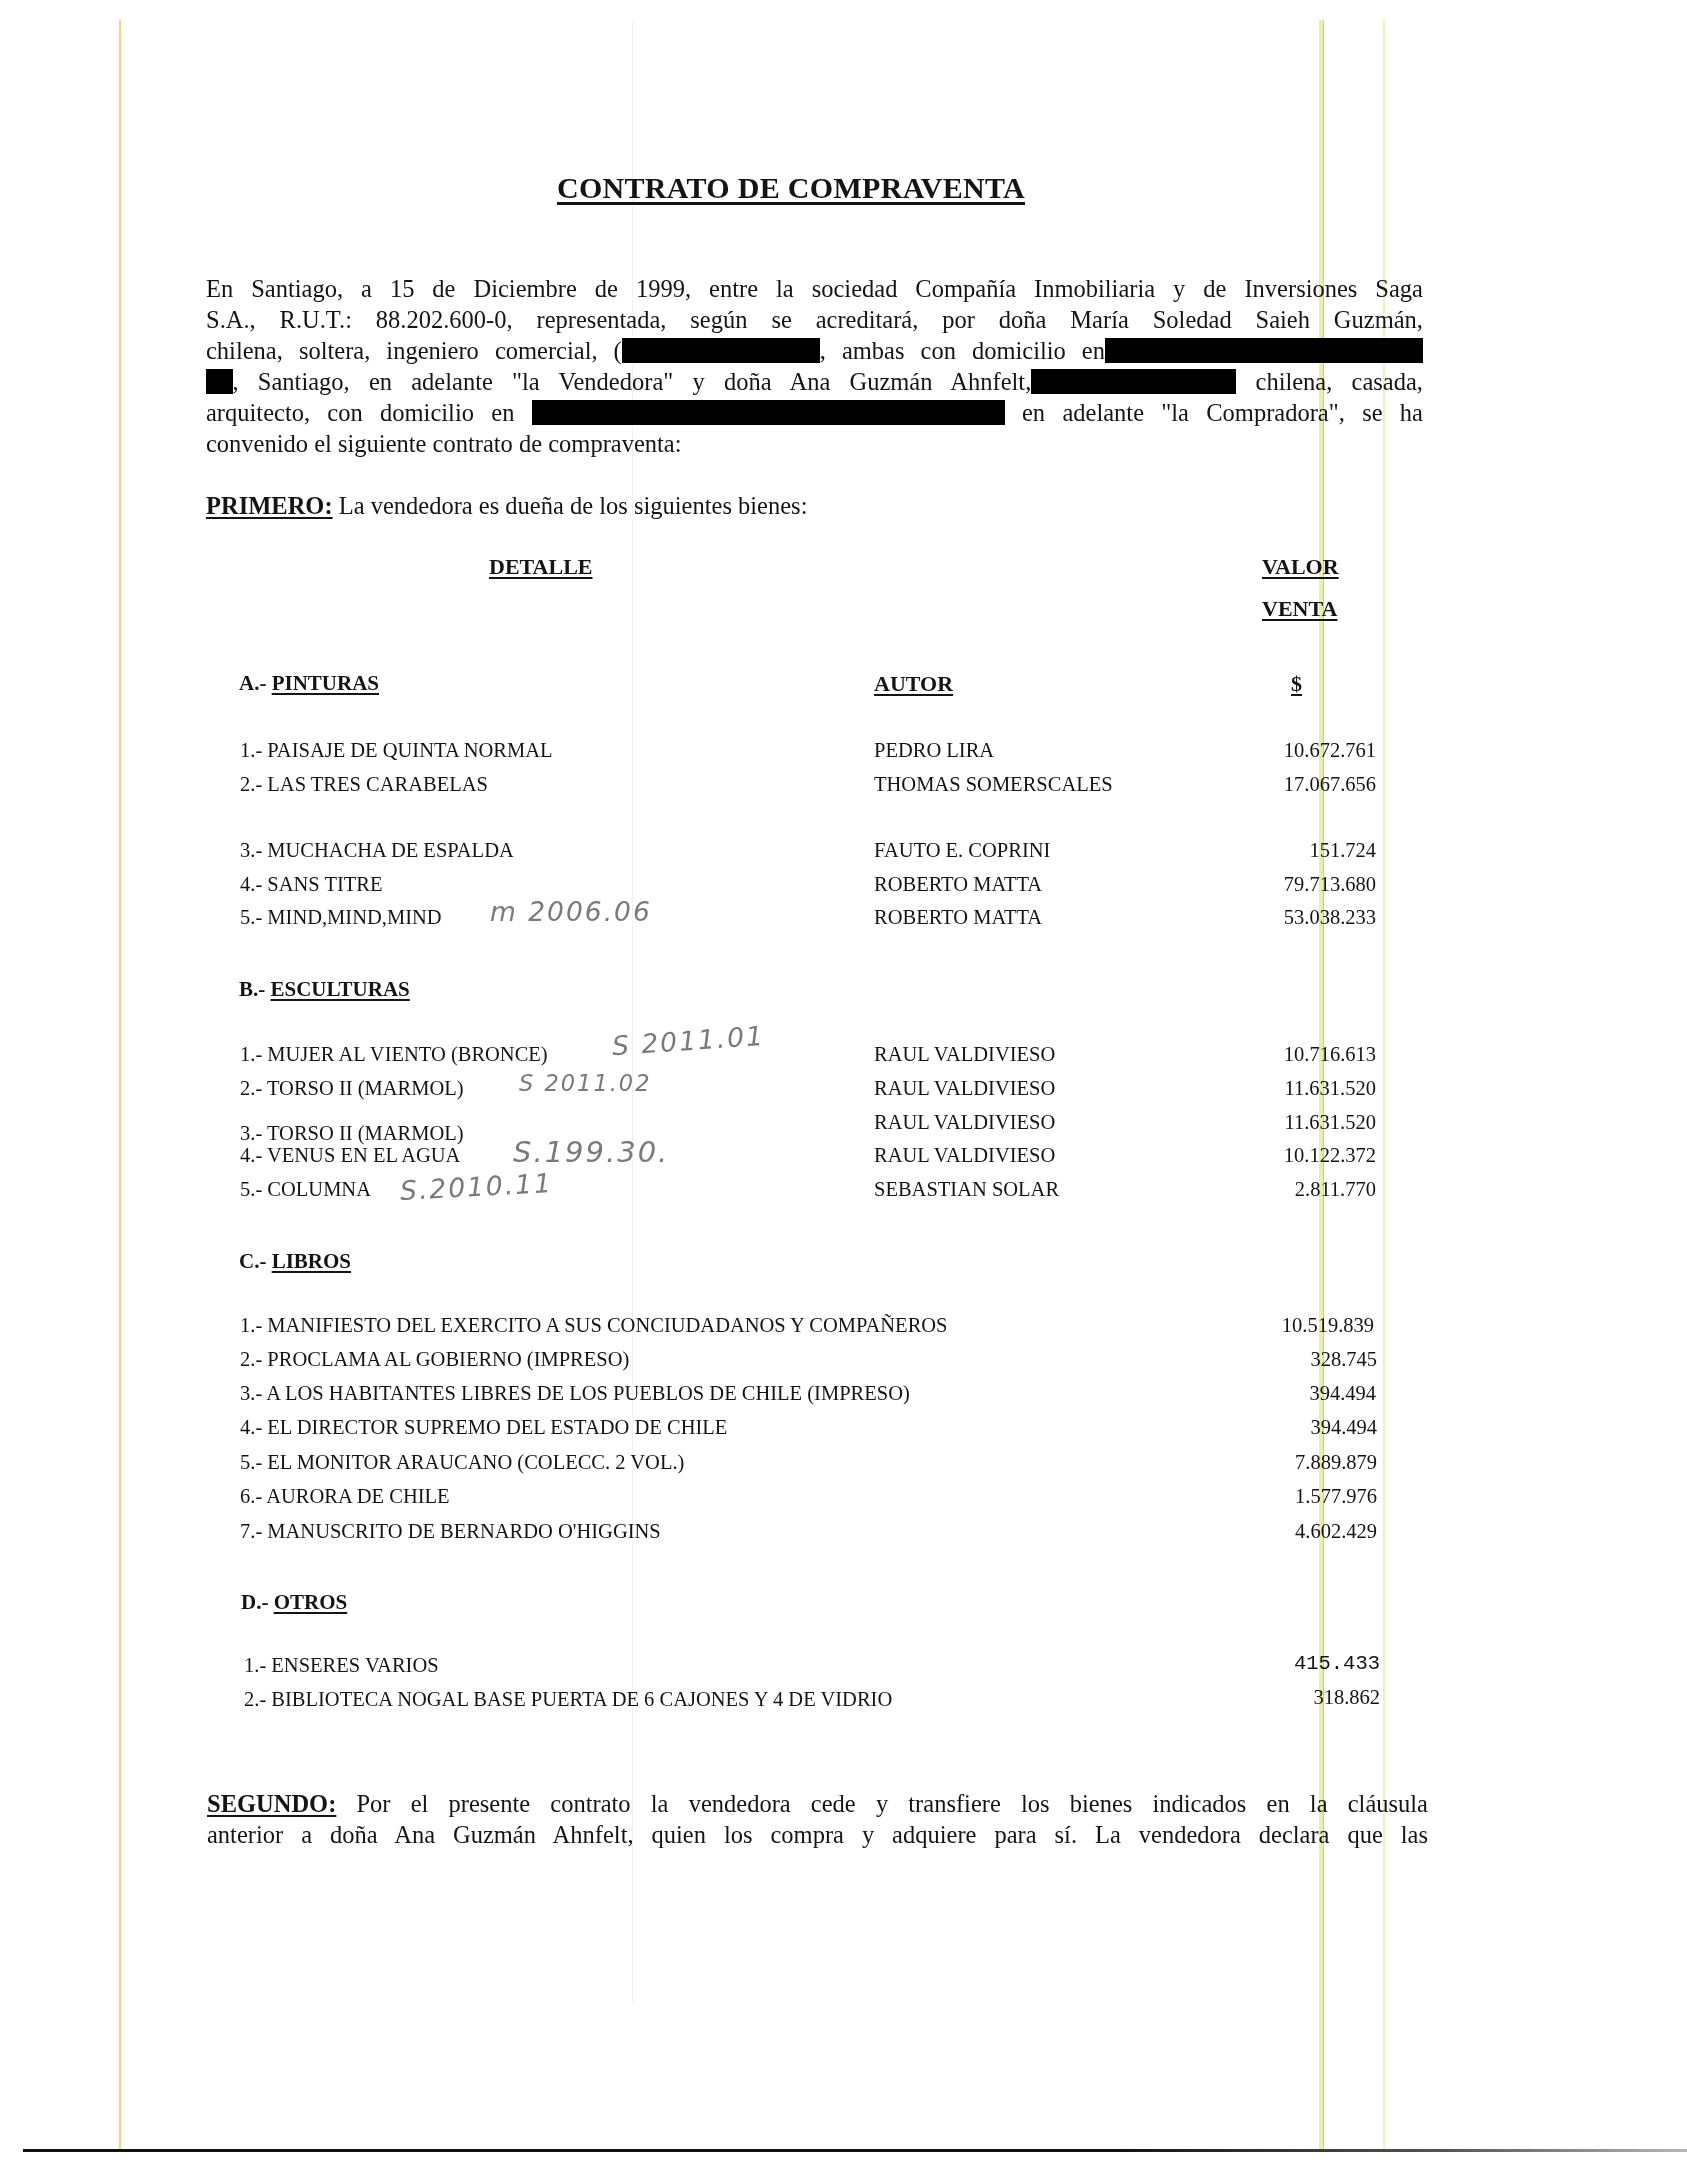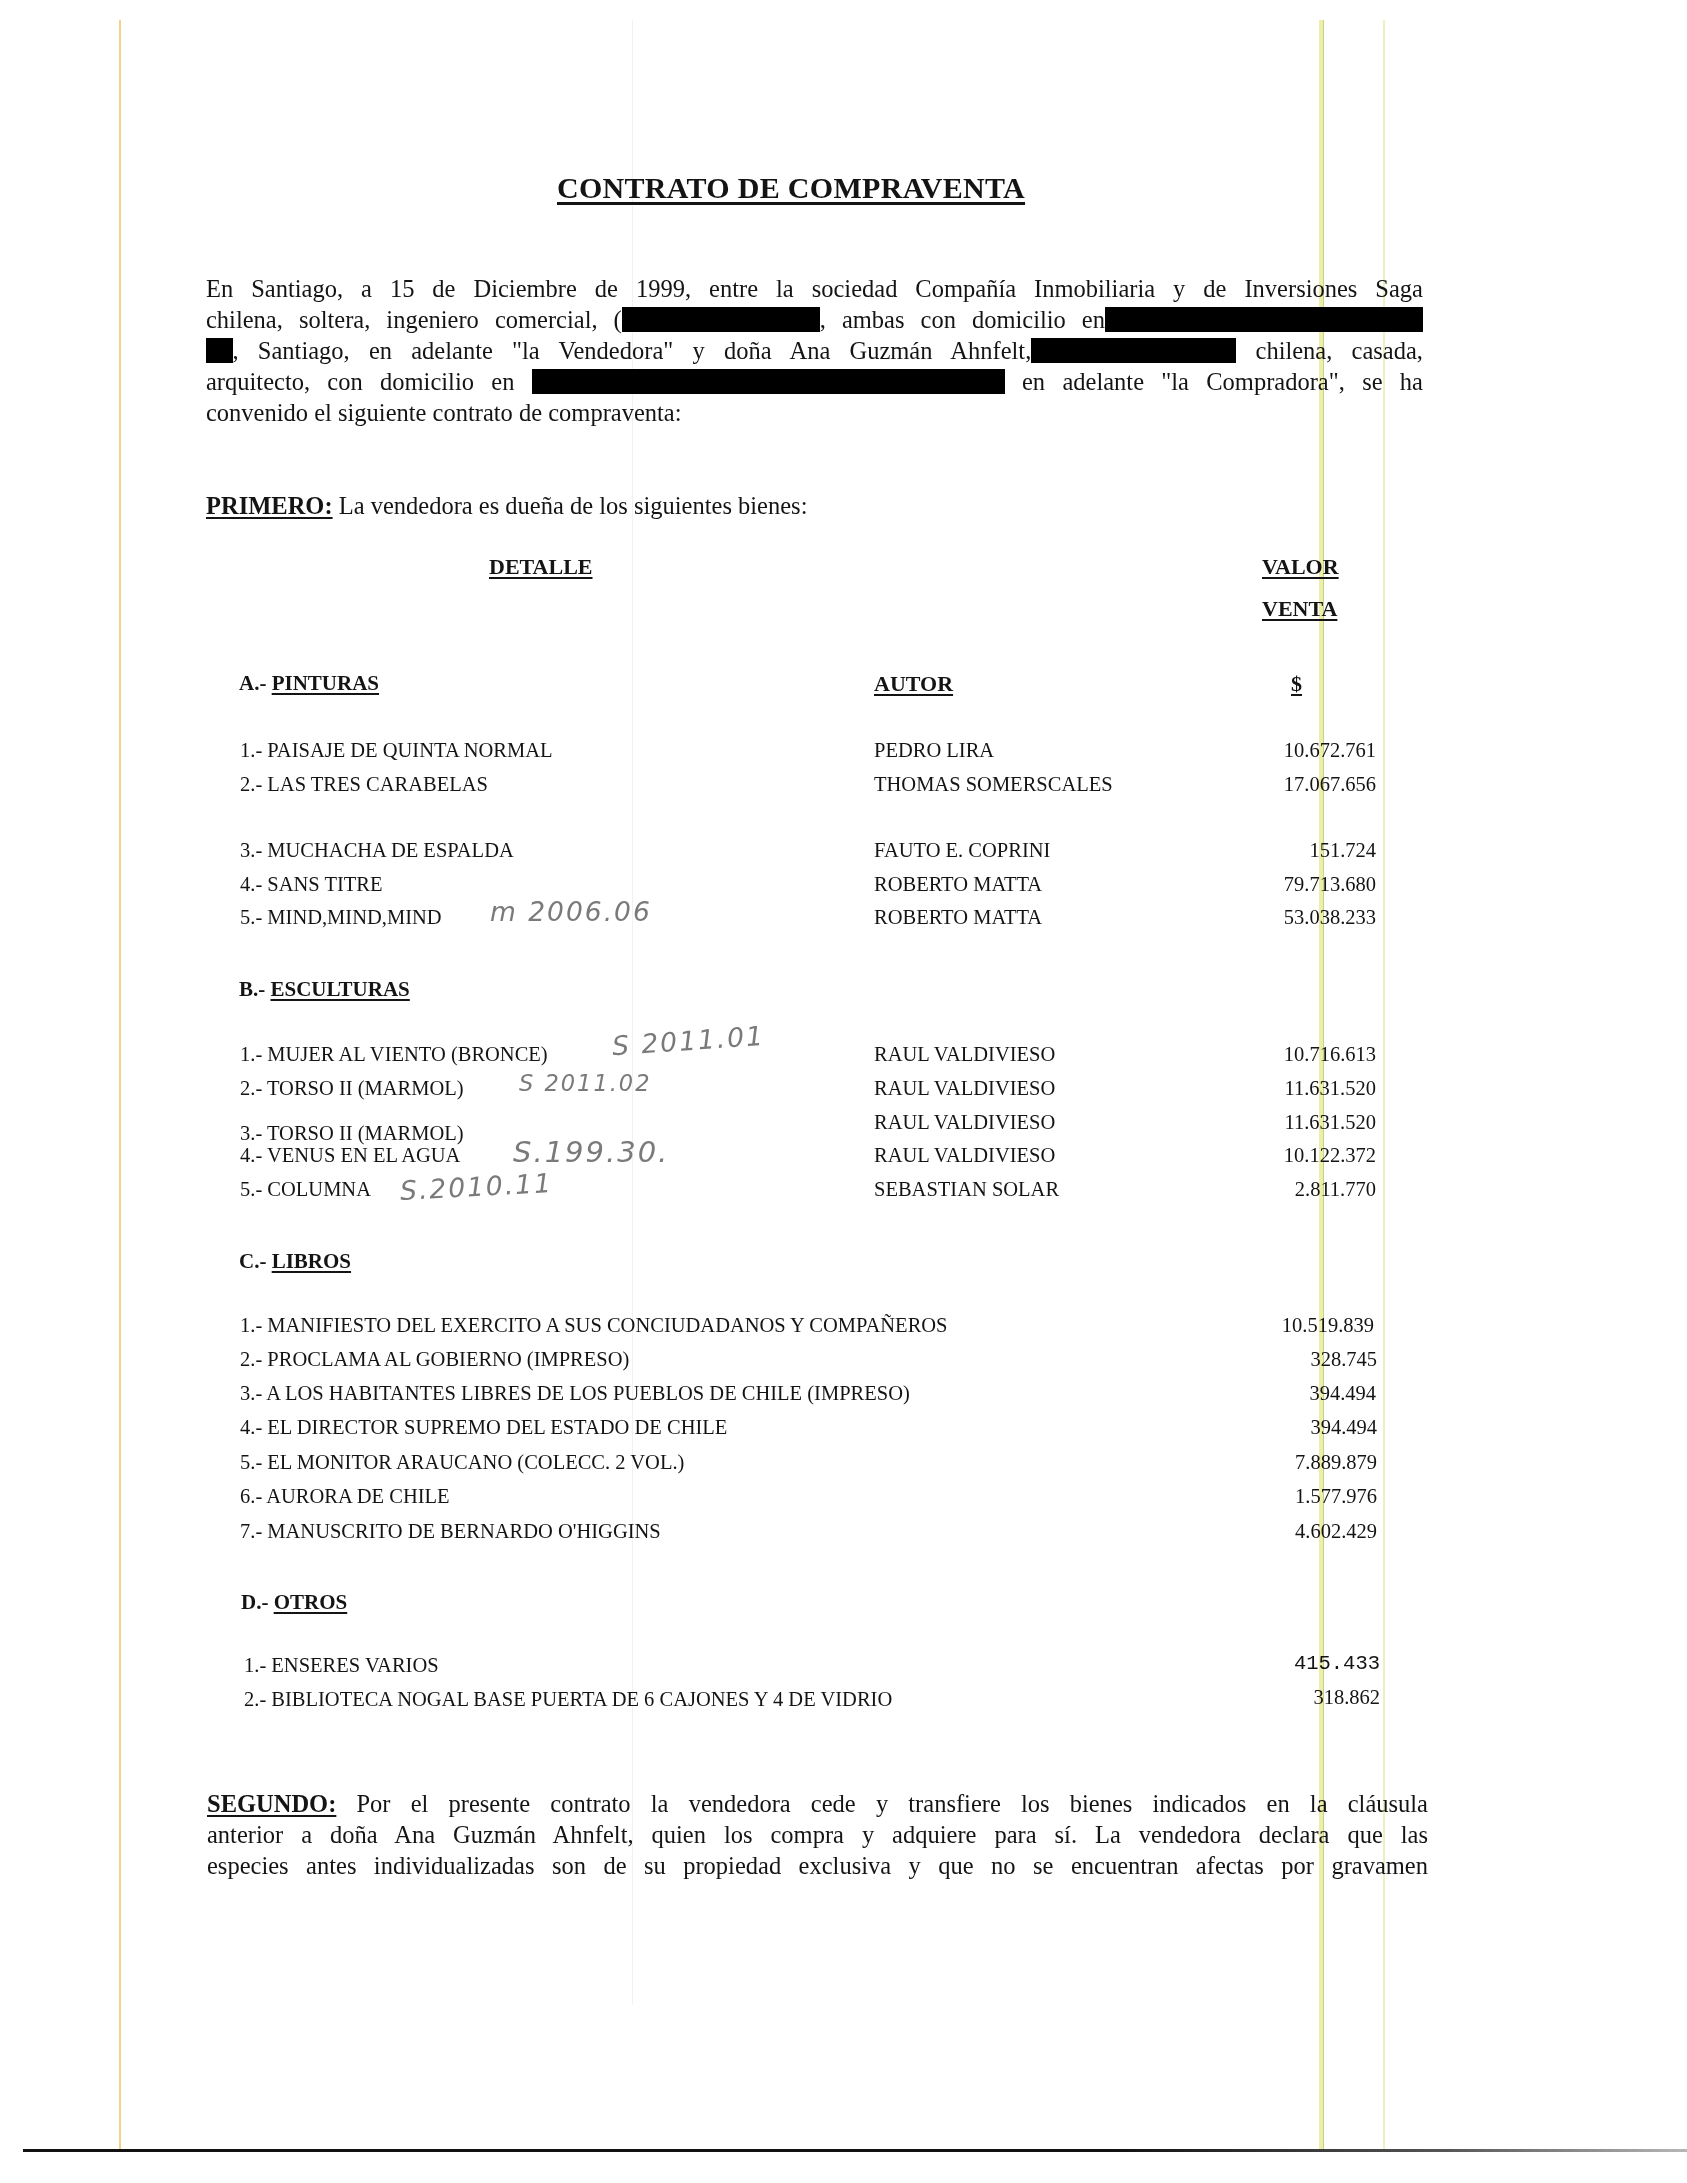--- a/index.html
+++ b/index.html
@@ -28,20 +28,21 @@
 <div class="vline" style="left:119px; height:2130px; background:#f4d08a;"></div>
 <div class="vline" style="left:1319px; height:2130px; background:#ecefa8; width:4px;"></div>
 <div class="vline" style="left:1323px; height:2130px; background:#c9cf8a; width:1.3px;"></div>
 <div class="vline" style="left:1383px; height:2130px; background:#eef0c0; width:2px;"></div>
 <div class="vline" style="left:632px; height:1985px; background:#f1f1f1; width:1.3px;"></div>
 
 <div class="abs title">CONTRATO DE COMPRAVENTA</div>
 
 <div class="para" style="top:273px;">
   <span class="line">En Santiago, a 15 de Diciembre de 1999, entre la sociedad Compañía Inmobiliaria y de Inversiones Saga</span>
+  <span class="line">S.A., R.U.T.: 88.202.600-0, representada, según se acreditará, por doña María Soledad Saieh Guzmán,</span>
   <span class="line">
     <span>chilena, soltera, ingeniero comercial, (</span><span class="redact" style="width:198px;"></span><span>, ambas con domicilio en</span><span class="redact" style="width:318px;"></span>
   </span>
   <span class="line">
     <span class="redact" style="width:26.5px;"></span><span>, Santiago, en adelante "la Vendedora" y doña Ana Guzmán Ahnfelt,</span><span class="redact" style="width:205px;"></span><span> chilena, casada,</span>
   </span>
   <span class="line">
     <span>arquitecto, con domicilio en </span><span class="redact" style="width:473px;"></span><span> en adelante "la Compradora", se ha</span>
   </span>
   <span class="line last">convenido el siguiente contrato de compraventa:</span>
@@ -138,17 +139,16 @@
 <div>
   <div class="abs item" style="left:244px; top:1654px;"><span>1.-</span> <span>ENSERES VARIOS</span></div>
   <div class="abs val" style="left:1182px; top:1652px;font-family:Liberation Mono, monospace;">415.433</div>
   <div class="abs item" style="left:244px; top:1688px;"><span>2.-</span> <span>BIBLIOTECA NOGAL BASE PUERTA DE 6 CAJONES Y 4 DE VIDRIO</span></div>
   <div class="abs val" style="left:1182px; top:1686px;">318.862</div>
 </div>
 
 <div class="para" style="top:1788px; left:207px; width:1221px;">
   <span class="line"><span class="lbl">SEGUNDO:</span><span> Por el presente contrato la vendedora cede y transfiere los bienes indicados en la cláusula</span></span>
   <span class="line">anterior a doña Ana Guzmán Ahnfelt, quien los compra y adquiere para sí. La vendedora declara que las</span>
-  <span class="line">especies antes individualizadas son de su propiedad exclusiva y que no se encuentran afectas por gravamen</span>
 </div>
 
 <div class="bottomline"></div>
 
 
 </body></html>

